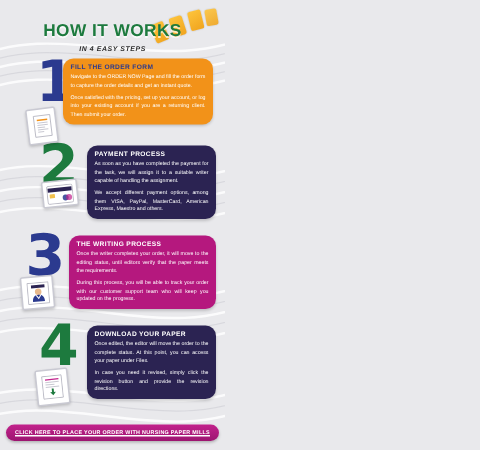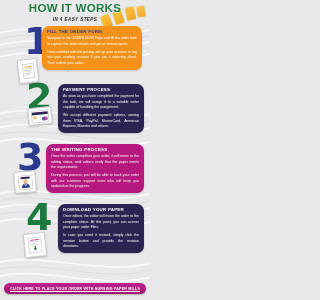--- a/index.html
+++ b/index.html
@@ -11,21 +11,21 @@
     overflow:hidden;
   }
 
   
   .bg { position:absolute; inset:0; overflow:hidden; z-index:0; }
   .bg svg { position:absolute; top:0; left:0; width:150px; height:300px; }
 
   
   .header {
     position:relative; z-index:3;
-    padding-top:3px;
+    padding-top:16px;
     text-align:center;
   }
   .title {
     color:#1d7a3e;
     font-size:11.5px;
     font-weight:bold;
     letter-spacing:0.3px;
     line-height:1;
     text-shadow:0 1px 0 rgba(255,255,255,.7);
   }

